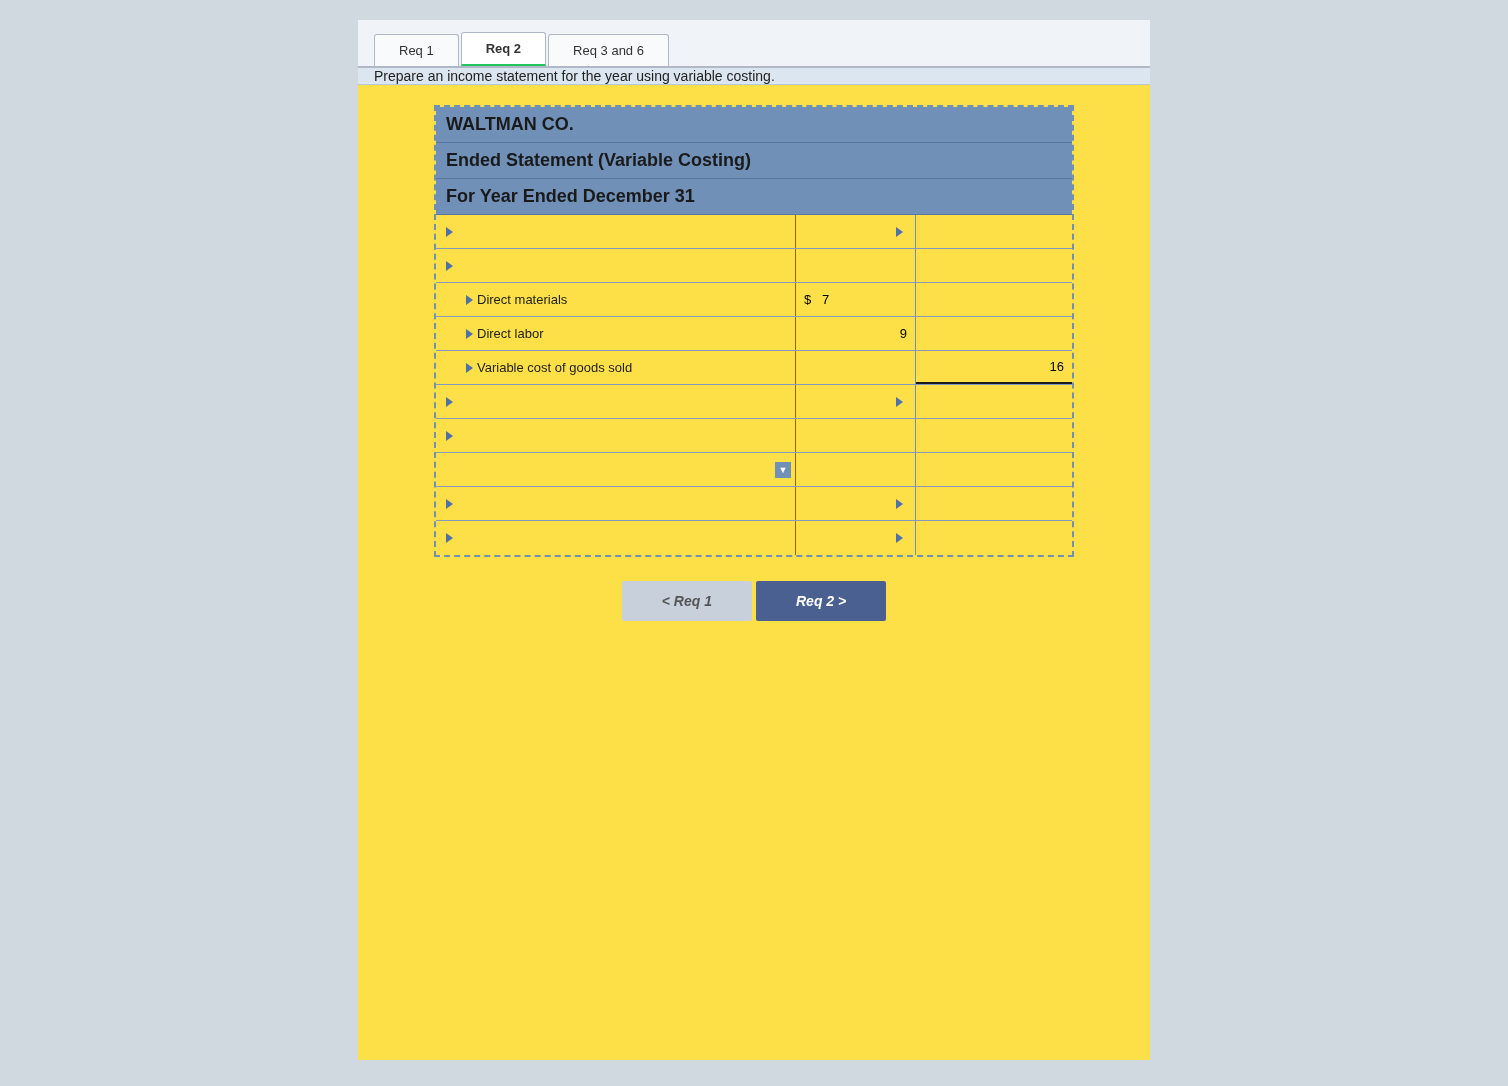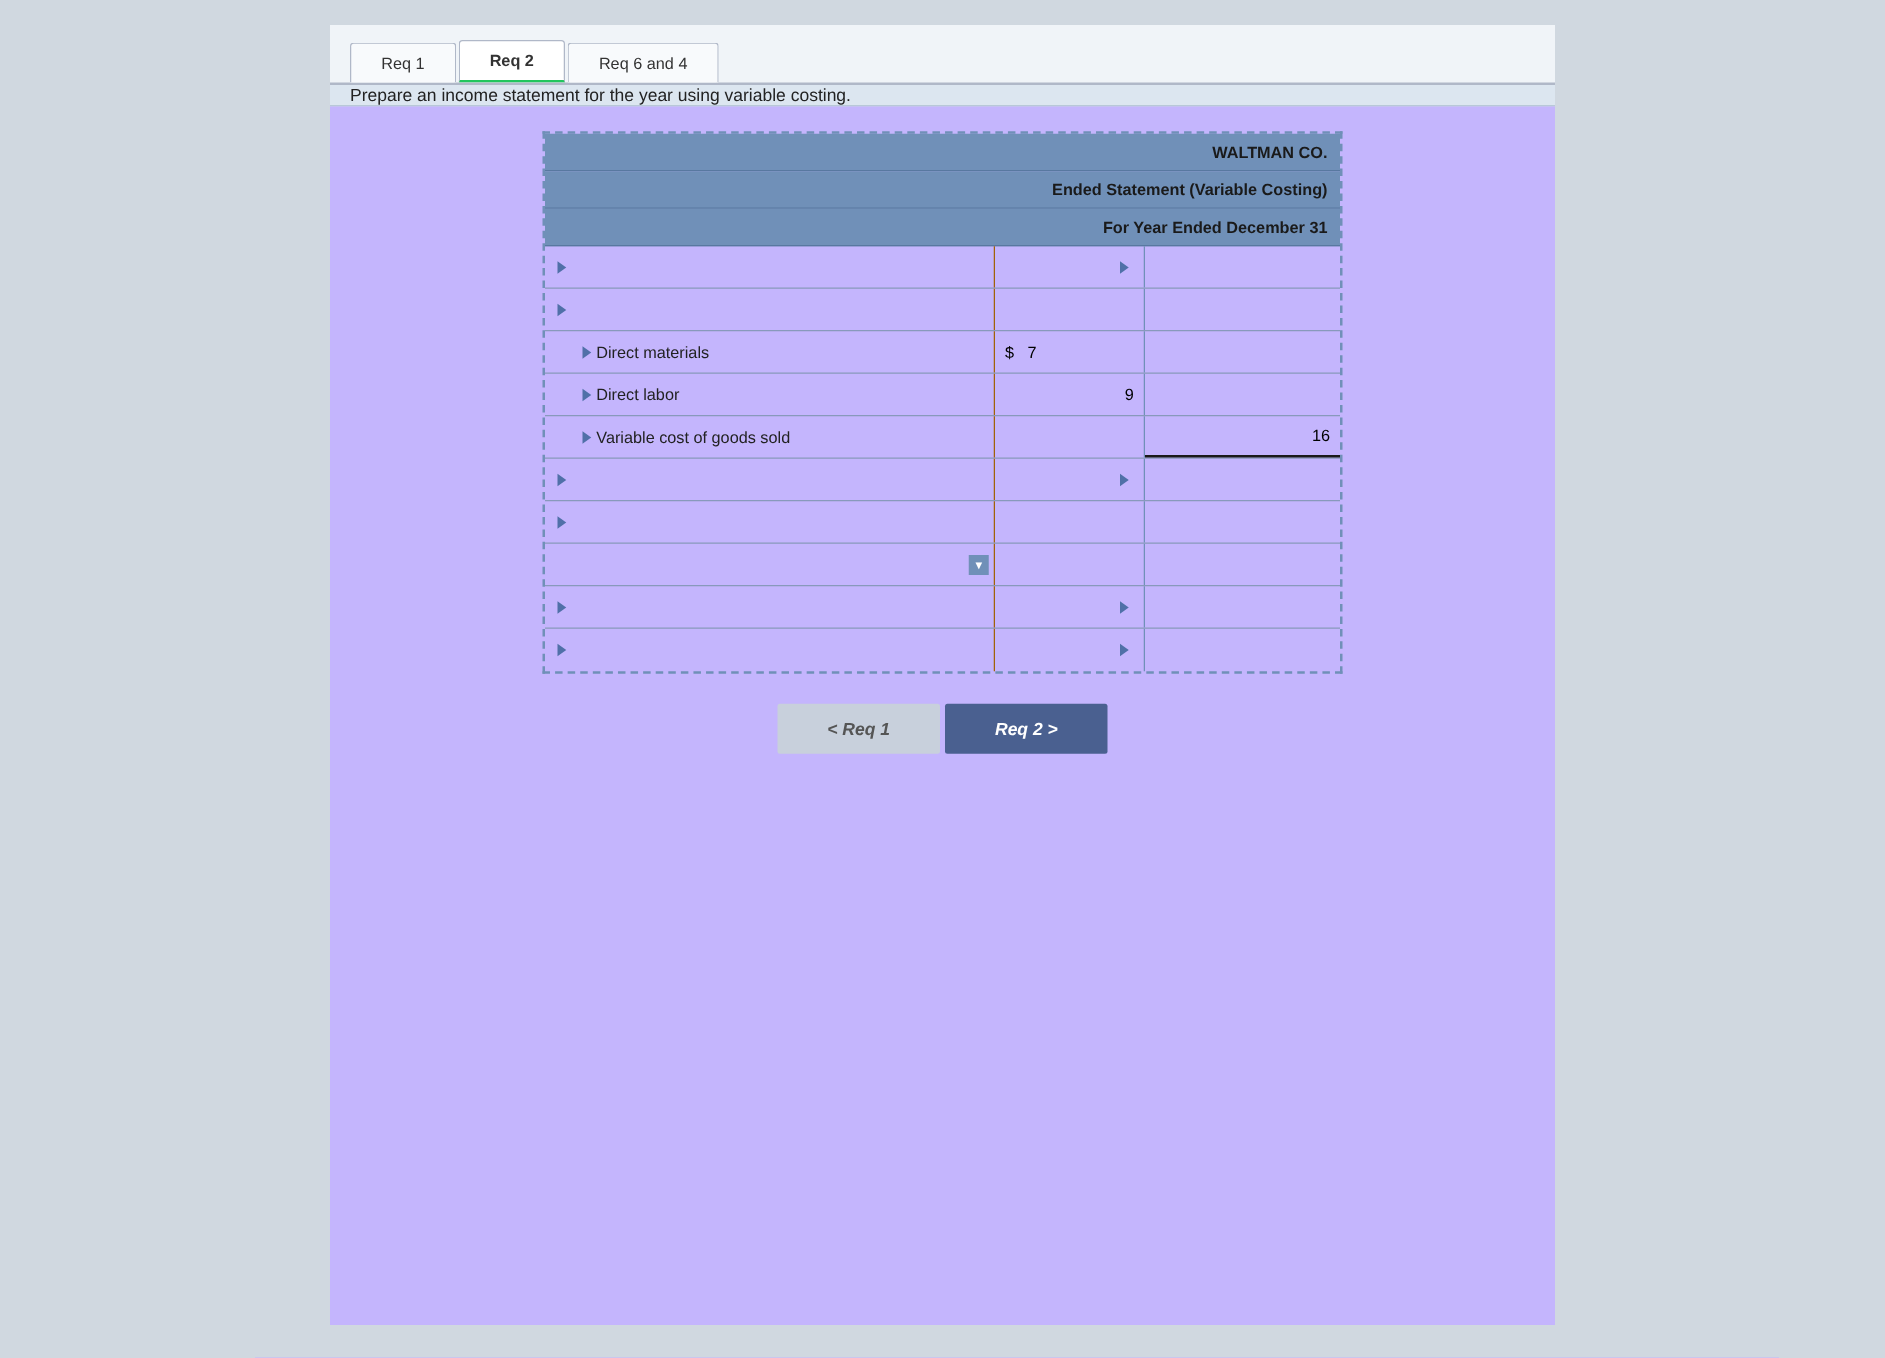--- a/index.html
+++ b/index.html
@@ -7,22 +7,22 @@
       font-family: Arial, sans-serif;
       font-size: 14px;
       background: #d0d8e0;
       min-height: 1086px;
       display: flex;
       justify-content: center;
       align-items: flex-start;
       padding: 20px;
     }
     .page-container {
-      background: #c4b5fd;
-      width: 980px;
+      background: #fde047;
+      width: 792px;
       min-height: 1040px;
       display: flex;
       flex-direction: column;
     }
 
     
     .tabs-bar {
       display: flex;
       align-items: flex-end;
       border-bottom: 2px solid #b0b8c8;
@@ -66,24 +66,24 @@
     
     .table-container {
       border: 2px dashed #7090b8;
       width: 640px;
       margin: 0 auto;
     }
 
     
     .header-row {
       background: #7090b8;
-      text-align: right;
+      text-align: left;
       padding: 7px 10px;
       font-weight: bold;
-      font-size: 13px;
+      font-size: 18px;
       color: #1a1a1a;
       border-bottom: 1px solid #5878a0;
     }
 
     
     .data-row {
       display: flex;
       align-items: stretch;
       border-bottom: 1px solid #8899bb;
       min-height: 34px;
@@ -186,21 +186,21 @@
     }
   </style>
 </head>
 <body>
 
 <div class="page-container">
 
   <div class="tabs-bar">
     <div class="tab">Req 1</div>
     <div class="tab active">Req 2</div>
-    <div class="tab">Req 6 and 4</div>
+    <div class="tab">Req 3 and 6</div>
   </div>
 
   <div class="instruction-bar">
     <span>Prepare an income statement for the year using variable costing.</span>
   </div>
 
   <div class="content-area">
 
     <div class="table-container">
 

